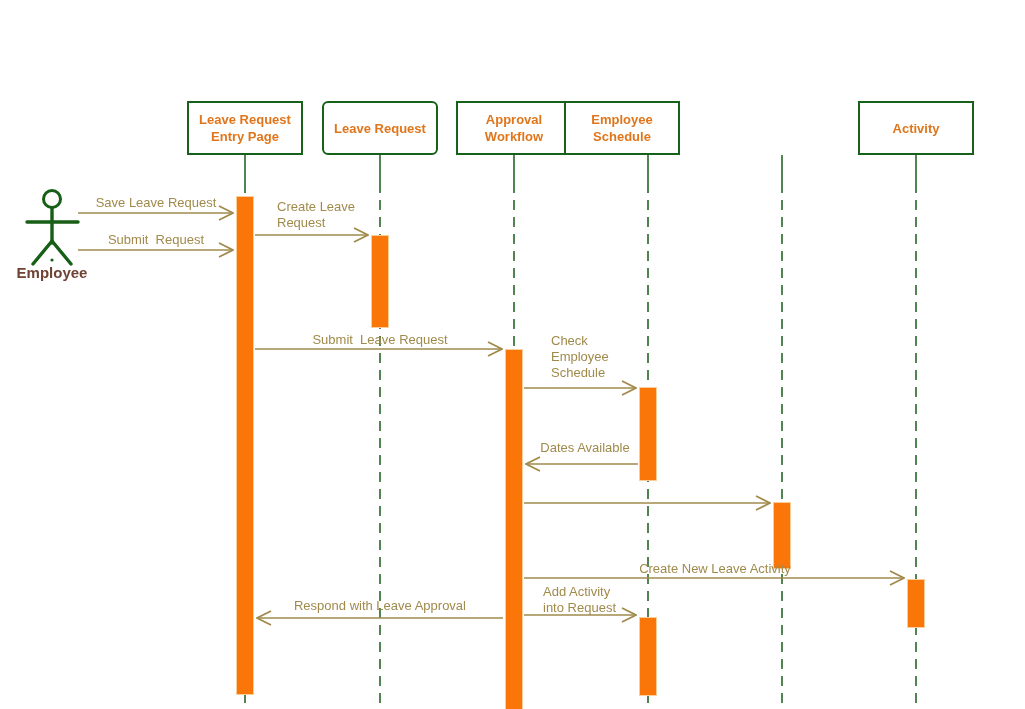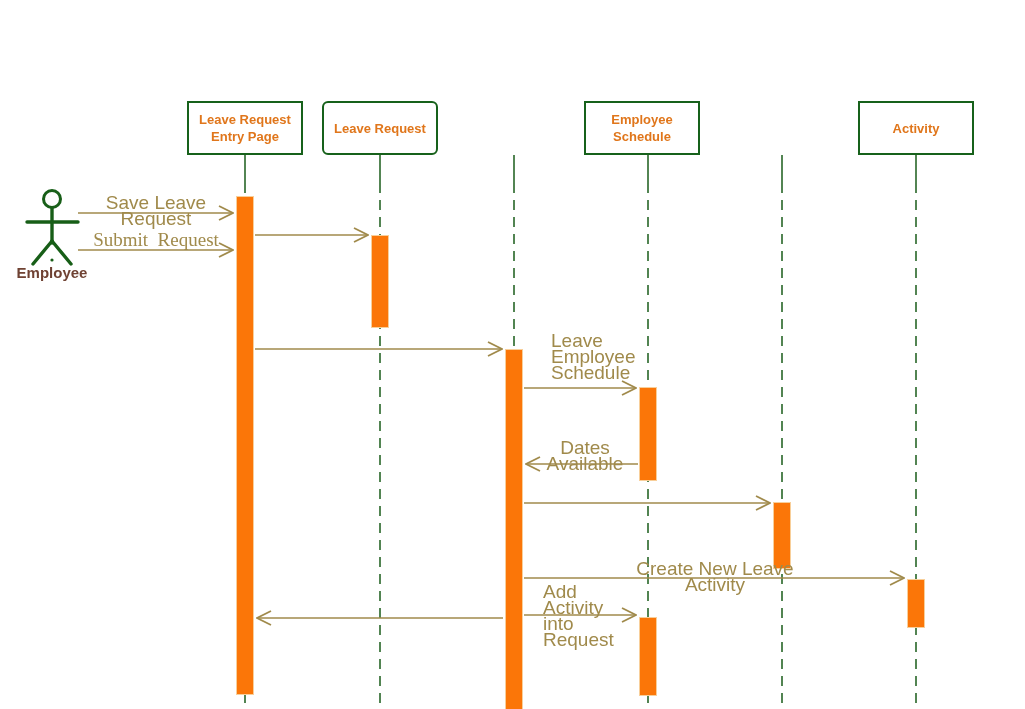--- a/index.html
+++ b/index.html
@@ -37,21 +37,21 @@
     position: absolute;
     width: 18px;
     box-sizing: border-box;
     background: #fb7608;
     border: 1px solid #f8cf9a;
     z-index: 2;
   }
   .msg {
     position: absolute;
     color: #a08a4b;
-    font-size: 19px;
+    font-size: 13px;
     line-height: 16px;
     white-space: pre-wrap;
     z-index: 4;
   }
   .msg.center { text-align: center; }
   .actor-label {
     position: absolute;
     left: 10px;
     top: 216px;
     width: 84px;
@@ -131,32 +131,39 @@
   <div class="activation" style="left:773px; top:454px; height:67px;"></div>
   <div class="activation" style="left:907px; top:531px; height:49px;"></div>
   <div class="activation" style="left:639px; top:569px; height:79px;"></div>
 
   <div class="lifeline-box" style="left:187px;">
     <span>Leave Request Entry Page</span>
   </div>
   <div class="lifeline-box" style="left:322px;border-radius:6px;">
     <span>Leave Request</span>
   </div>
-  <div class="lifeline-box" style="left:584px;">
+  <div class="lifeline-box" style="left:456px;">
+    <span>Approval Workflow</span>
+  </div>
+  <div class="lifeline-box" style="left:564px;">
     <span>Employee Schedule</span>
   </div>
   <div class="lifeline-box" style="left:858px;align-items:center;">
     <span>Activity</span>
   </div>
 
   <div class="actor-label">Employee</div>
 
   <div class="msg center" style="left:88px; top:147px; width:136px;">Save Leave Request</div>
-  <div class="msg center" style="left:88px; top:184px; width:136px;font-family:Liberation Serif, serif;">Submit  Request</div>
-  <div class="msg" style="left:551px; top:285px; width:90px;">Leave
+  <div class="msg center" style="left:88px; top:184px; width:136px;">Submit  Request</div>
+  <div class="msg" style="left:277px; top:151px; width:100px;">Create Leave
+Request</div>
+  <div class="msg center" style="left:270px; top:284px; width:220px;">Submit  Leave Request</div>
+  <div class="msg" style="left:551px; top:285px; width:90px;">Check
 Employee
 Schedule</div>
   <div class="msg center" style="left:533px; top:392px; width:104px;text-align:center;">Dates Available</div>
   <div class="msg center" style="left:615px; top:513px; width:200px;">Create New Leave Activity</div>
   <div class="msg" style="left:543px; top:536px; width:96px;">Add Activity
 into Request</div>
+  <div class="msg center" style="left:280px; top:550px; width:200px;">Respond with Leave Approval</div>
 
 </div>
 
 </body></html>

